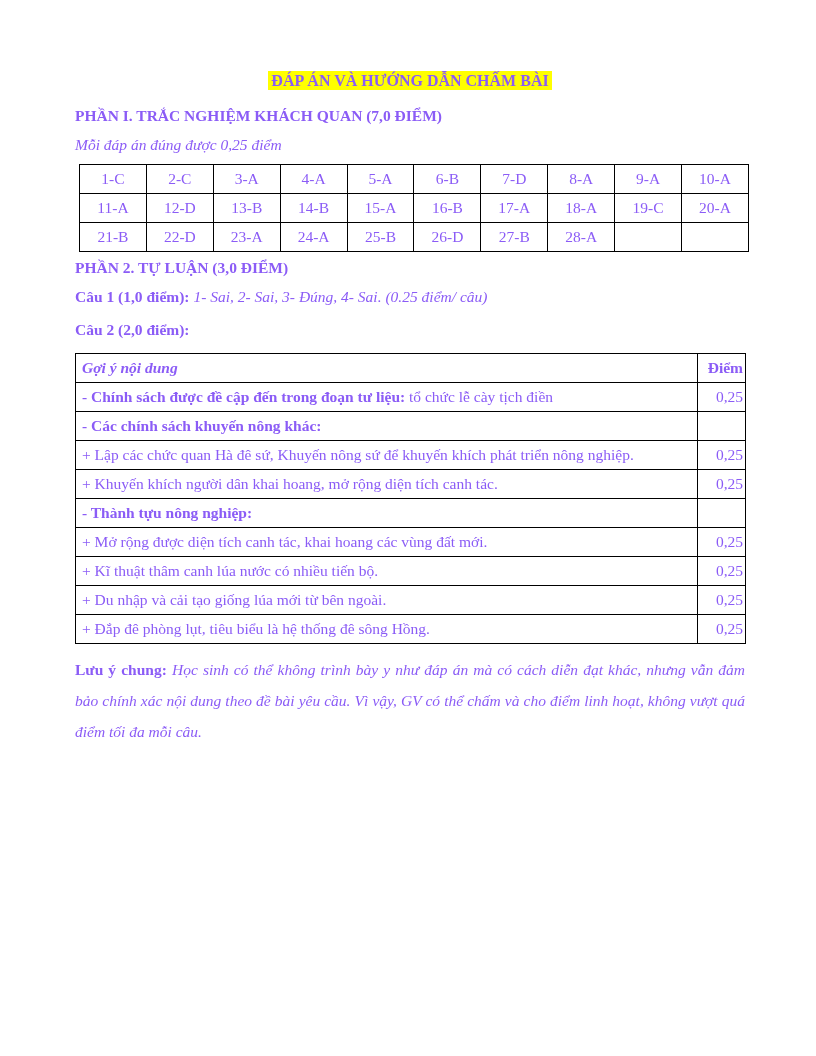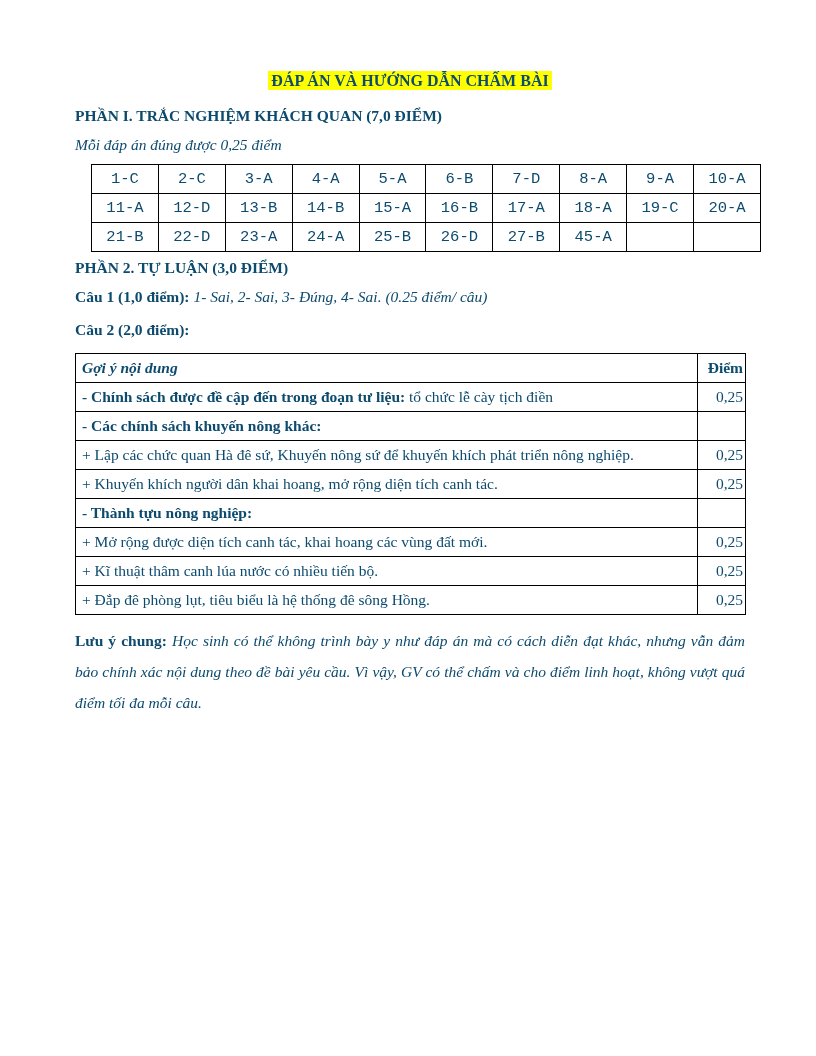--- a/index.html
+++ b/index.html
@@ -5,21 +5,21 @@
   html, body { margin: 0; padding: 0; background: #ffffff; }
   .page {
     position: relative;
     width: 816px;
     height: 1056px;
     box-sizing: border-box;
     padding: 70px 71px 40px 75px;
     background: #ffffff;
     font-family: "Liberation Serif", serif;
     font-size: 15.5px;
-    color: #0c4a6e;
+    color: #8b5cf6;
     line-height: 1.35;
     overflow: hidden;
   }
   .title {
     text-align: center;
     margin: 0 0 14px 0;
     font-weight: bold;
     font-size: 16px;
   }
   .hl {
@@ -33,21 +33,21 @@
   }
   .italic-note {
     font-style: italic;
     margin: 0 0 9px 0;
   }
   table {
     border-collapse: collapse;
     width: 100%;
     table-layout: fixed;
   }
-  .mc-table { margin: 0 0 6px 16px; font-family: Liberation Mono, monospace; }
+  .mc-table { margin: 0 0 6px 4px; }
   .mc-table td {
     border: 1px solid #000;
     text-align: center;
     height: 28px;
     font-size: 15.5px;
     padding: 0 2px;
   }
   .q-line { margin: 0 0 12px 0; }
   .q-line .b { font-weight: bold; }
   .q-line .i { }
@@ -113,21 +113,21 @@
         <td>20-A</td>
       </tr>
       <tr>
         <td>21-B</td>
         <td>22-D</td>
         <td>23-A</td>
         <td>24-A</td>
         <td>25-B</td>
         <td>26-D</td>
         <td>27-B</td>
-        <td>45-A</td>
+        <td>28-A</td>
         <td></td>
         <td></td>
       </tr>
     </tbody>
   </table>
 
   <div class="heading">PHẦN 2. TỰ LUẬN (3,0 ĐIỂM)</div>
 
   <p class="q-line">
     <span class="b">Câu 1 (1,0 điểm):</span>
@@ -170,20 +170,24 @@
       </tr>
       <tr>
         <td><span class="b"></span> <span>+ Mở rộng được diện tích canh tác, khai hoang các vùng đất mới.</span></td>
         <td class="score">0,25</td>
       </tr>
       <tr>
         <td><span class="b"></span> <span>+ Kĩ thuật thâm canh lúa nước có nhiều tiến bộ.</span></td>
         <td class="score">0,25</td>
       </tr>
       <tr>
+        <td><span class="b"></span> <span>+ Du nhập và cải tạo giống lúa mới từ bên ngoài.</span></td>
+        <td class="score">0,25</td>
+      </tr>
+      <tr>
         <td><span class="b"></span> <span>+ Đắp đê phòng lụt, tiêu biểu là hệ thống đê sông Hồng.</span></td>
         <td class="score">0,25</td>
       </tr>
     </tbody>
   </table>
 
   <p class="note">
     <span class="b">Lưu ý chung:</span>
     <span class="i">Học sinh có thể không trình bày y như đáp án mà có cách diễn đạt khác, nhưng vẫn đảm bảo chính xác nội dung theo đề bài yêu cầu. Vì vậy, GV có thể chấm và cho điểm linh hoạt, không vượt quá điểm tối đa mỗi câu.</span>
   </p>

